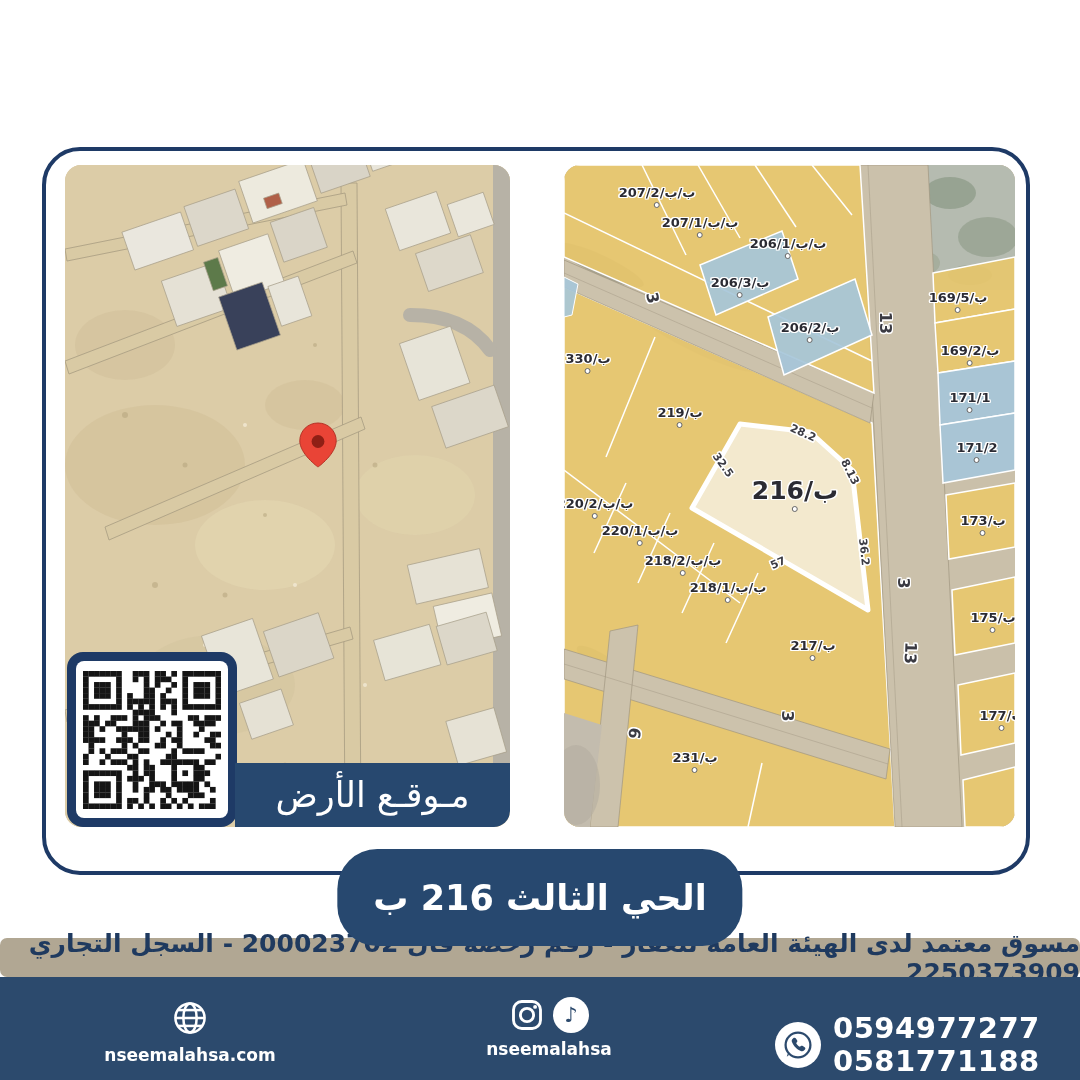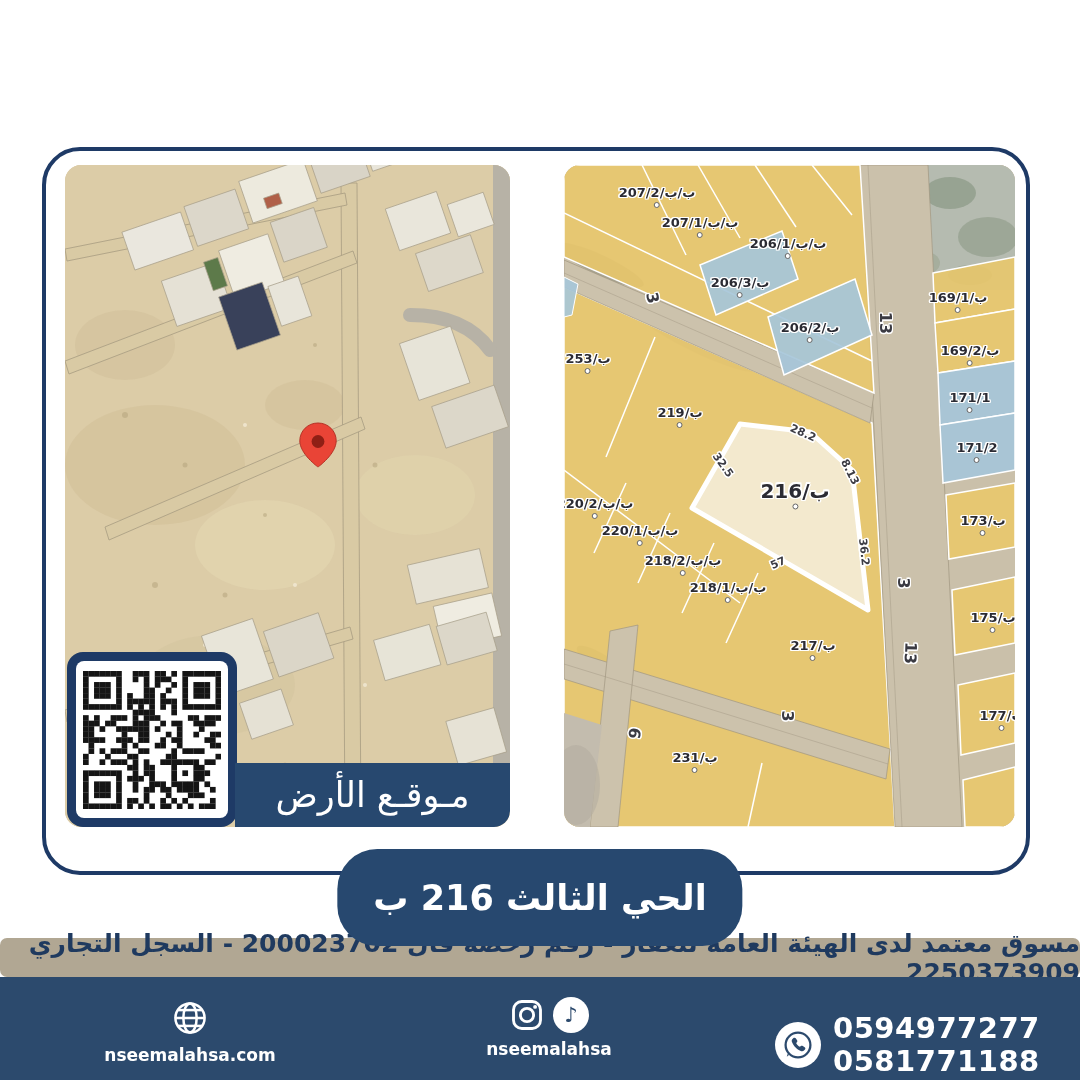--- a/index.html
+++ b/index.html
@@ -14,21 +14,21 @@
   .left-map{left:65px;width:445px;}
   .right-map{left:564px;width:451px;}
   .map svg.art{position:absolute;left:0;top:0;width:100%;height:100%;display:block;}
   
   .lbl-layer{position:absolute;left:0;top:0;right:0;bottom:0;pointer-events:none;}
   .lb{position:absolute;white-space:nowrap;direction:ltr;font-weight:700;color:#2b2b33;line-height:1;
       text-shadow:-1.2px -1.2px 0 #fff,1.2px -1.2px 0 #fff,-1.2px 1.2px 0 #fff,1.2px 1.2px 0 #fff,
                   0 -1.4px 0 #fff,0 1.4px 0 #fff,-1.4px 0 0 #fff,1.4px 0 0 #fff;
       text-align:center;}
   .lb.p{font-size:13px;}
-  .lb.b{font-size:20px;}
+  .lb.b{font-size:25px;}
   .lb.d{font-size:11px;font-weight:600;color:#3c3c44;}
   .lb.s{font-size:16px;color:#3a3a42;}
   .lb.p::after,.lb.b::after{content:"";display:block;width:4px;height:4px;margin:3px auto 0;
       border-radius:50%;background:#fff;border:1px solid #666;}
   
   .qr-frame{position:absolute;left:2px;top:487px;width:170px;height:175px;background:#1e3a66;
             border-radius:16px;padding:9px;}
   .qr-inner{width:100%;height:100%;background:#fff;border-radius:8px;
             display:flex;align-items:center;justify-content:center;}
   .qr-inner svg{width:138px;height:138px;display:block;}
@@ -544,29 +544,29 @@
       </g>
 
       <polygon points="176,259 246,267 288,305 304,445 128,343" fill="#f3e9ce" stroke="#ffffff" stroke-width="5" stroke-linejoin="round"></polygon>
     </svg>
     <div class="lbl-layer">
         <div class="lb p" style="left: 93px; top: 32px; transform: translate(-50%, -50%) rotate(0deg);">ب/ب/207/2</div>
         <div class="lb p" style="left: 136px; top: 62px; transform: translate(-50%, -50%) rotate(0deg);">ب/ب/207/1</div>
         <div class="lb p" style="left: 224px; top: 83px; transform: translate(-50%, -50%) rotate(0deg);">ب/ب/206/1</div>
         <div class="lb p" style="left: 176px; top: 122px; transform: translate(-50%, -50%) rotate(0deg);">ب/206/3</div>
         <div class="lb p" style="left: 246px; top: 167px; transform: translate(-50%, -50%) rotate(0deg);">ب/206/2</div>
-        <div class="lb p" style="left: 24px; top: 198px; transform: translate(-50%, -50%) rotate(0deg);">ب/253</div>
+        <div class="lb p" style="left: 24px; top: 198px; transform: translate(-50%, -50%) rotate(0deg);">ب/330</div>
         <div class="lb p" style="left: 116px; top: 252px; transform: translate(-50%, -50%) rotate(0deg);">ب/219</div>
         <div class="lb p" style="left: 31px; top: 343px; transform: translate(-50%, -50%) rotate(0deg);">ب/ب/220/2</div>
         <div class="lb p" style="left: 76px; top: 370px; transform: translate(-50%, -50%) rotate(0deg);">ب/ب/220/1</div>
         <div class="lb p" style="left: 119px; top: 400px; transform: translate(-50%, -50%) rotate(0deg);">ب/ب/218/2</div>
         <div class="lb p" style="left: 164px; top: 427px; transform: translate(-50%, -50%) rotate(0deg);">ب/ب/218/1</div>
         <div class="lb p" style="left: 249px; top: 485px; transform: translate(-50%, -50%) rotate(0deg);">ب/217</div>
         <div class="lb p" style="left: 131px; top: 597px; transform: translate(-50%, -50%) rotate(0deg);">ب/231</div>
-        <div class="lb p" style="left: 394px; top: 137px; transform: translate(-50%, -50%) rotate(0deg);">ب/169/1</div>
+        <div class="lb p" style="left: 394px; top: 137px; transform: translate(-50%, -50%) rotate(0deg);">ب/169/5</div>
         <div class="lb p" style="left: 406px; top: 190px; transform: translate(-50%, -50%) rotate(0deg);">ب/169/2</div>
         <div class="lb p" style="left: 406px; top: 237px; transform: translate(-50%, -50%) rotate(0deg);">171/1</div>
         <div class="lb p" style="left: 413px; top: 287px; transform: translate(-50%, -50%) rotate(0deg);">171/2</div>
         <div class="lb p" style="left: 419px; top: 360px; transform: translate(-50%, -50%) rotate(0deg);">ب/173</div>
         <div class="lb p" style="left: 429px; top: 457px; transform: translate(-50%, -50%) rotate(0deg);">ب/175</div>
         <div class="lb p" style="left: 438px; top: 555px; transform: translate(-50%, -50%) rotate(0deg);">ب/177</div>
         <div class="lb b" style="left: 231px; top: 330px; transform: translate(-50%, -50%) rotate(0deg);">ب/216</div>
         <div class="lb d" style="left: 239px; top: 268px; transform: translate(-50%, -50%) rotate(24deg);">28.2</div>
         <div class="lb d" style="left: 286px; top: 307px; transform: translate(-50%, -50%) rotate(63deg);">8.13</div>
         <div class="lb d" style="left: 300px; top: 387px; transform: translate(-50%, -50%) rotate(84deg);">36.2</div>

